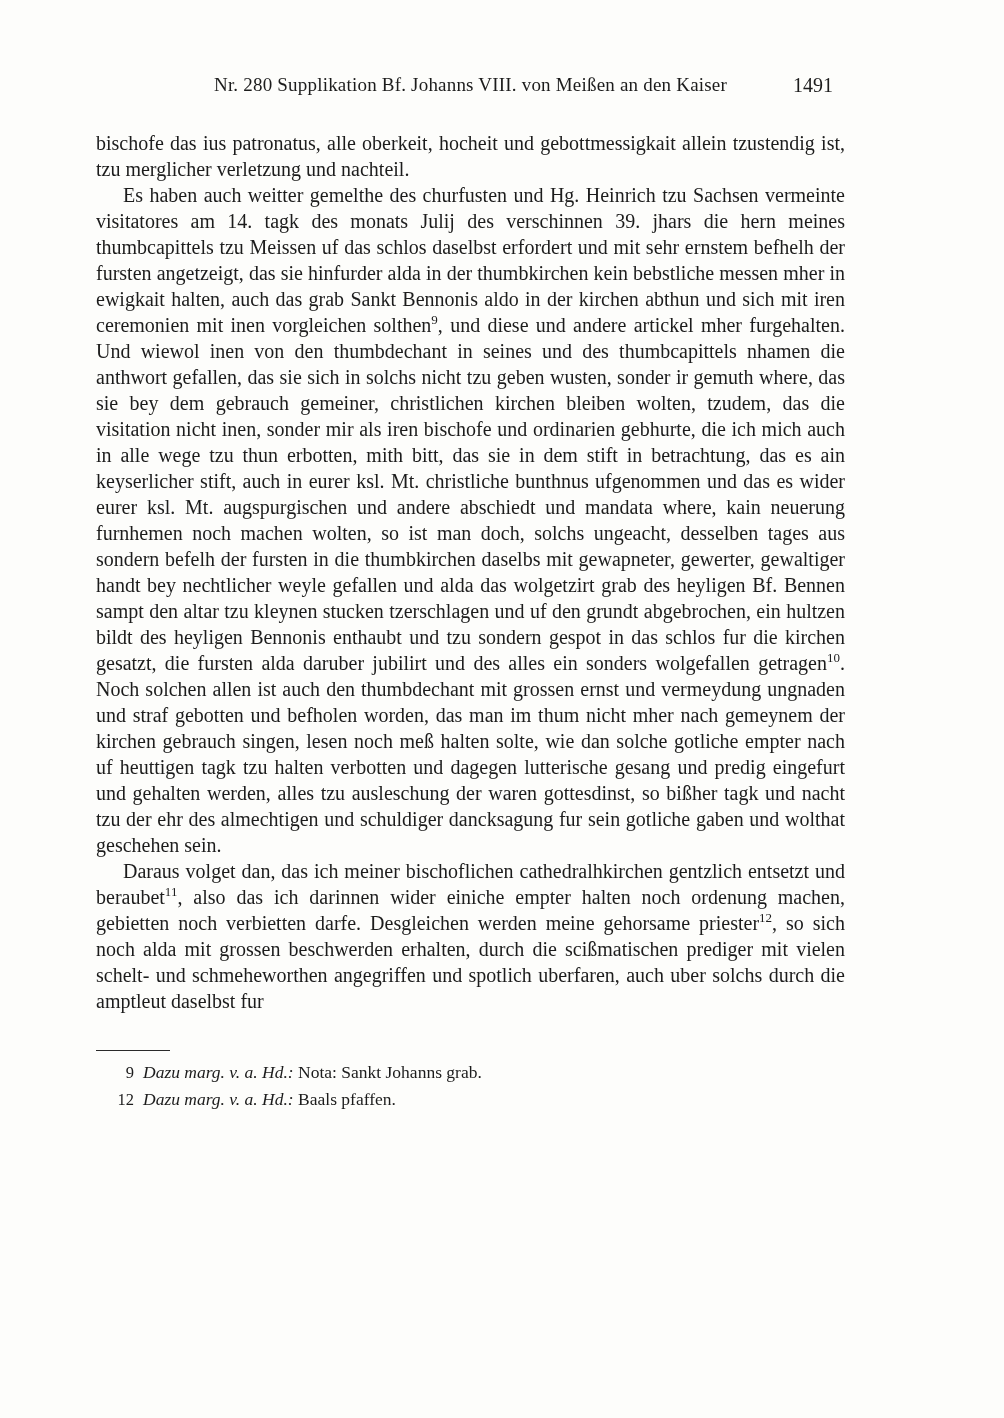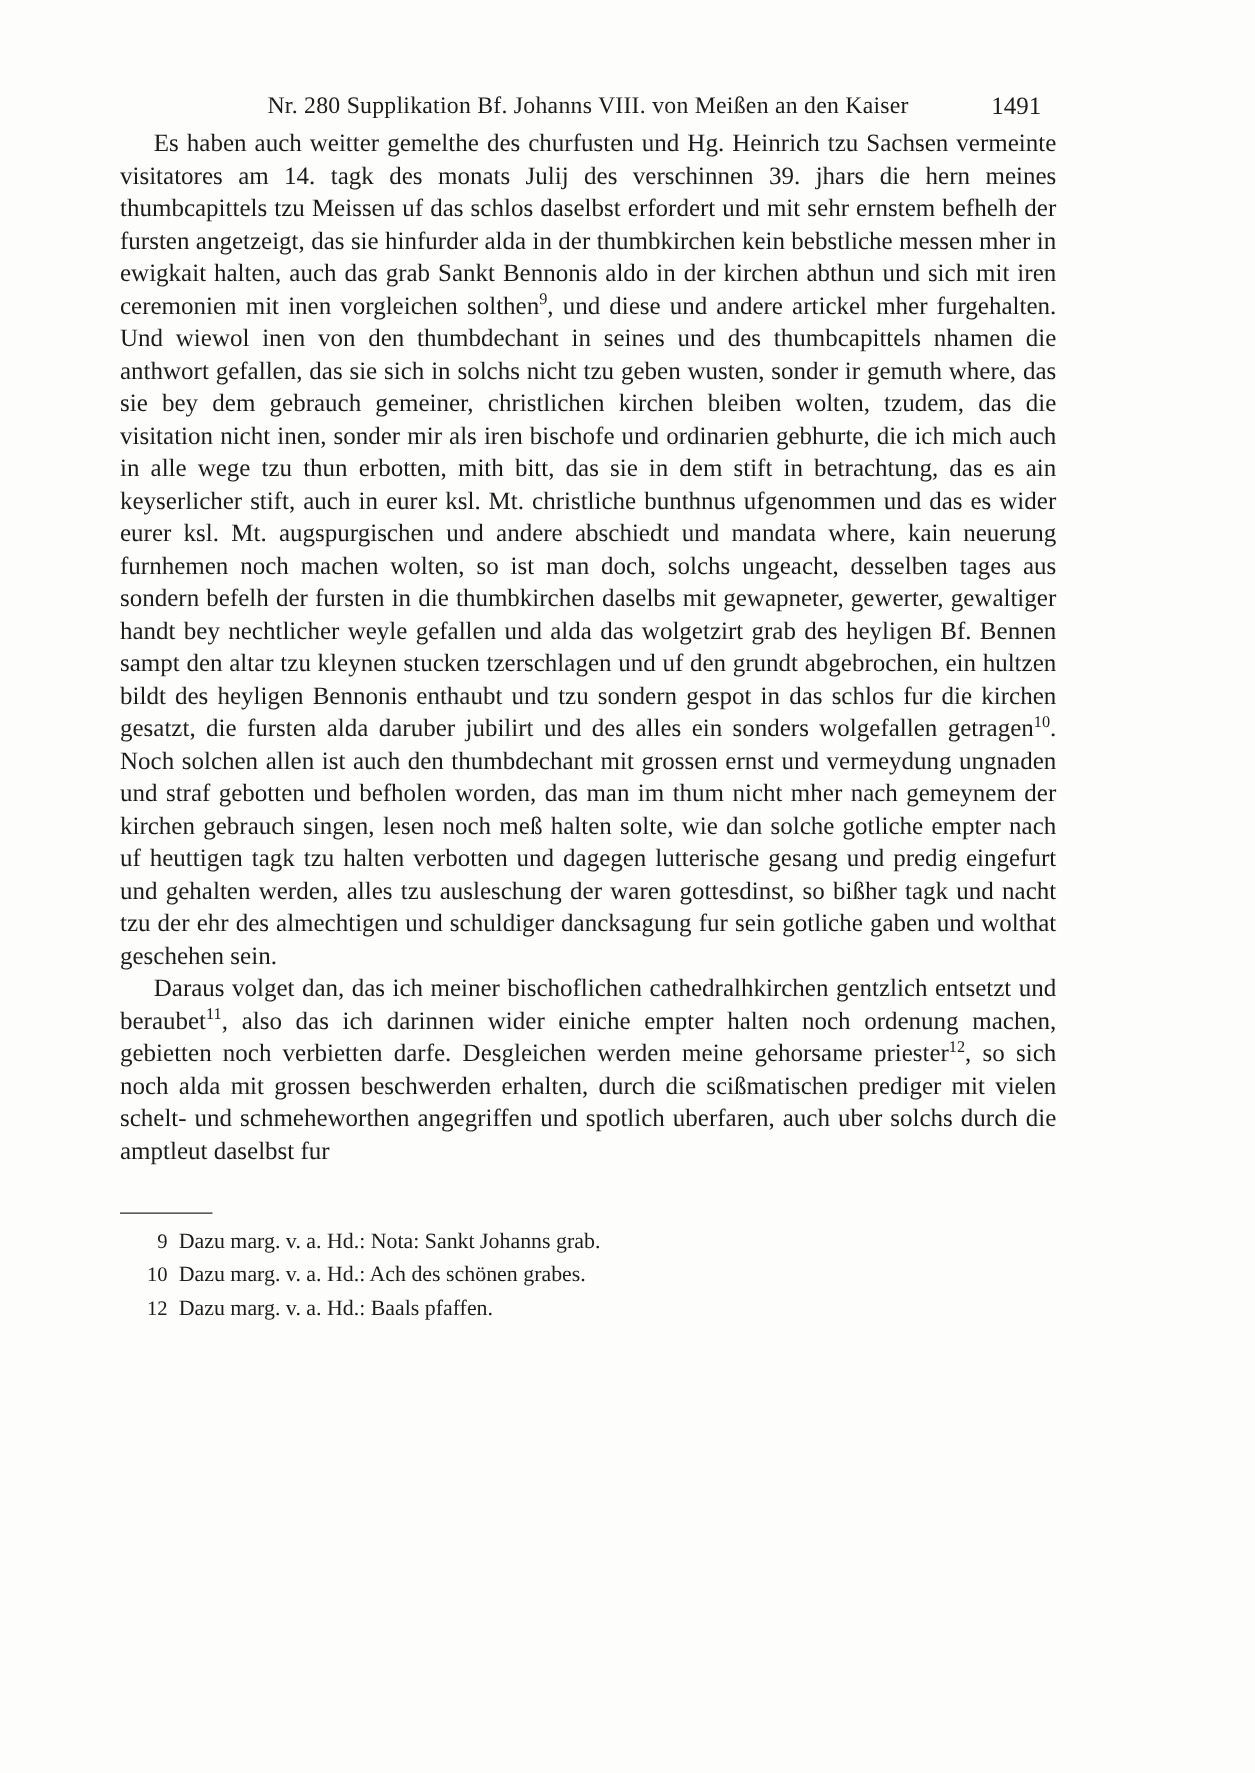--- a/index.html
+++ b/index.html
@@ -16,21 +16,21 @@
   }
   .page {
     box-sizing: border-box;
     width: 1004px;
     height: 1418px;
     padding: 72px 159px 0 96px;
   }
   .header {
     position: relative;
     height: 26px;
-    margin-bottom: 4px;
+    margin-bottom: 32px;
     font-size: 19px;
     line-height: 26px;
   }
   .header-title {
     display: block;
     text-align: center;
     letter-spacing: 0.2px;
   }
   .page-number {
     position: absolute;
@@ -69,39 +69,40 @@
     white-space: nowrap;
   }
   .fn-num {
     display: inline-block;
     width: 38px;
     text-align: right;
     margin-right: 9px;
     font-size: 16.5px;
   }
   .fn-label {
+    font-style: italic;
   }
 </style>
 </head>
 <body>
 
 <div class="page">
 
   <div class="header">
     <span class="header-title">Nr. 280 Supplikation Bf. Johanns VIII. von Meißen an den Kaiser</span>
     <span class="page-number">1491</span>
   </div>
 
   <div class="body-text" id="paragraphs-container">
+      <p class="">bischofe das ius patronatus, alle oberkeit, hocheit und gebottmessigkait allein tzustendig ist, tzu merglicher verletzung und nachteil.</p>
       <p class="indent">Es haben auch weitter gemelthe des churfusten und Hg. Heinrich tzu Sachsen vermeinte visitatores am 14. tagk des monats Julij des verschinnen 39. jhars die hern meines thumbcapittels tzu Meissen uf das schlos daselbst erfordert und mit sehr ernstem befhelh der fursten angetzeigt, das sie hinfurder alda in der thumbkirchen kein bebstliche messen mher in ewigkait halten, auch das grab Sankt Bennonis aldo in der kirchen abthun und sich mit iren ceremonien mit inen vorgleichen solthen<sup>9</sup>, und diese und andere artickel mher furgehalten. Und wiewol inen von den thumbdechant in seines und des thumbcapittels nhamen die anthwort gefallen, das sie sich in solchs nicht tzu geben wusten, sonder ir gemuth where, das sie bey dem gebrauch gemeiner, christlichen kirchen bleiben wolten, tzudem, das die visitation nicht inen, sonder mir als iren bischofe und ordinarien gebhurte, die ich mich auch in alle wege tzu thun erbotten, mith bitt, das sie in dem stift in betrachtung, das es ain keyserlicher stift, auch in eurer ksl. Mt. christliche bunthnus ufgenommen und das es wider eurer ksl. Mt. augspurgischen und andere abschiedt und mandata where, kain neuerung furnhemen noch machen wolten, so ist man doch, solchs ungeacht, desselben tages aus sondern befelh der fursten in die thumbkirchen daselbs mit gewapneter, gewerter, gewaltiger handt bey nechtlicher weyle gefallen und alda das wolgetzirt grab des heyligen Bf. Bennen sampt den altar tzu kleynen stucken tzerschlagen und uf den grundt abgebrochen, ein hultzen bildt des heyligen Bennonis enthaubt und tzu sondern gespot in das schlos fur die kirchen gesatzt, die fursten alda daruber jubilirt und des alles ein sonders wolgefallen getragen<sup>10</sup>. Noch solchen allen ist auch den thumbdechant mit grossen ernst und vermeydung ungnaden und straf gebotten und befholen worden, das man im thum nicht mher nach gemeynem der kirchen gebrauch singen, lesen noch meß halten solte, wie dan solche gotliche empter nach uf heuttigen tagk tzu halten verbotten und dagegen lutterische gesang und predig eingefurt und gehalten werden, alles tzu ausleschung der waren gottesdinst, so bißher tagk und nacht tzu der ehr des almechtigen und schuldiger dancksagung fur sein gotliche gaben und wolthat geschehen sein.</p>
       <p class="indent">Daraus volget dan, das ich meiner bischoflichen cathedralhkirchen gentzlich entsetzt und beraubet<sup>11</sup>, also das ich darinnen wider einiche empter halten noch ordenung machen, gebietten noch verbietten darfe. Desgleichen werden meine gehorsame priester<sup>12</sup>, so sich noch alda mit grossen beschwerden erhalten, durch die scißmatischen prediger mit vielen schelt- und schmeheworthen angegriffen und spotlich uberfaren, auch uber solchs durch die amptleut daselbst fur</p>
     </div>
 
   <div class="footnotes">
     <div class="fn-rule"></div>
     <div id="footnotes-container">
         <div class="footnote"><span class="fn-num">9</span><span class="fn-label">Dazu marg. v. a. Hd.:</span><span class="fn-text"> Nota: Sankt Johanns grab.</span></div>
-        <div class="footnote"><span class="fn-num">10</span><span class="fn-label">Dazu marg. v. a. Hd.:</span><span class="fn-text"> Ach des schönen grabes.</span></div>
         <div class="footnote"><span class="fn-num">12</span><span class="fn-label">Dazu marg. v. a. Hd.:</span><span class="fn-text"> Baals pfaffen.</span></div>
       </div>
   </div>
 
 </div>
 
 </body></html>

